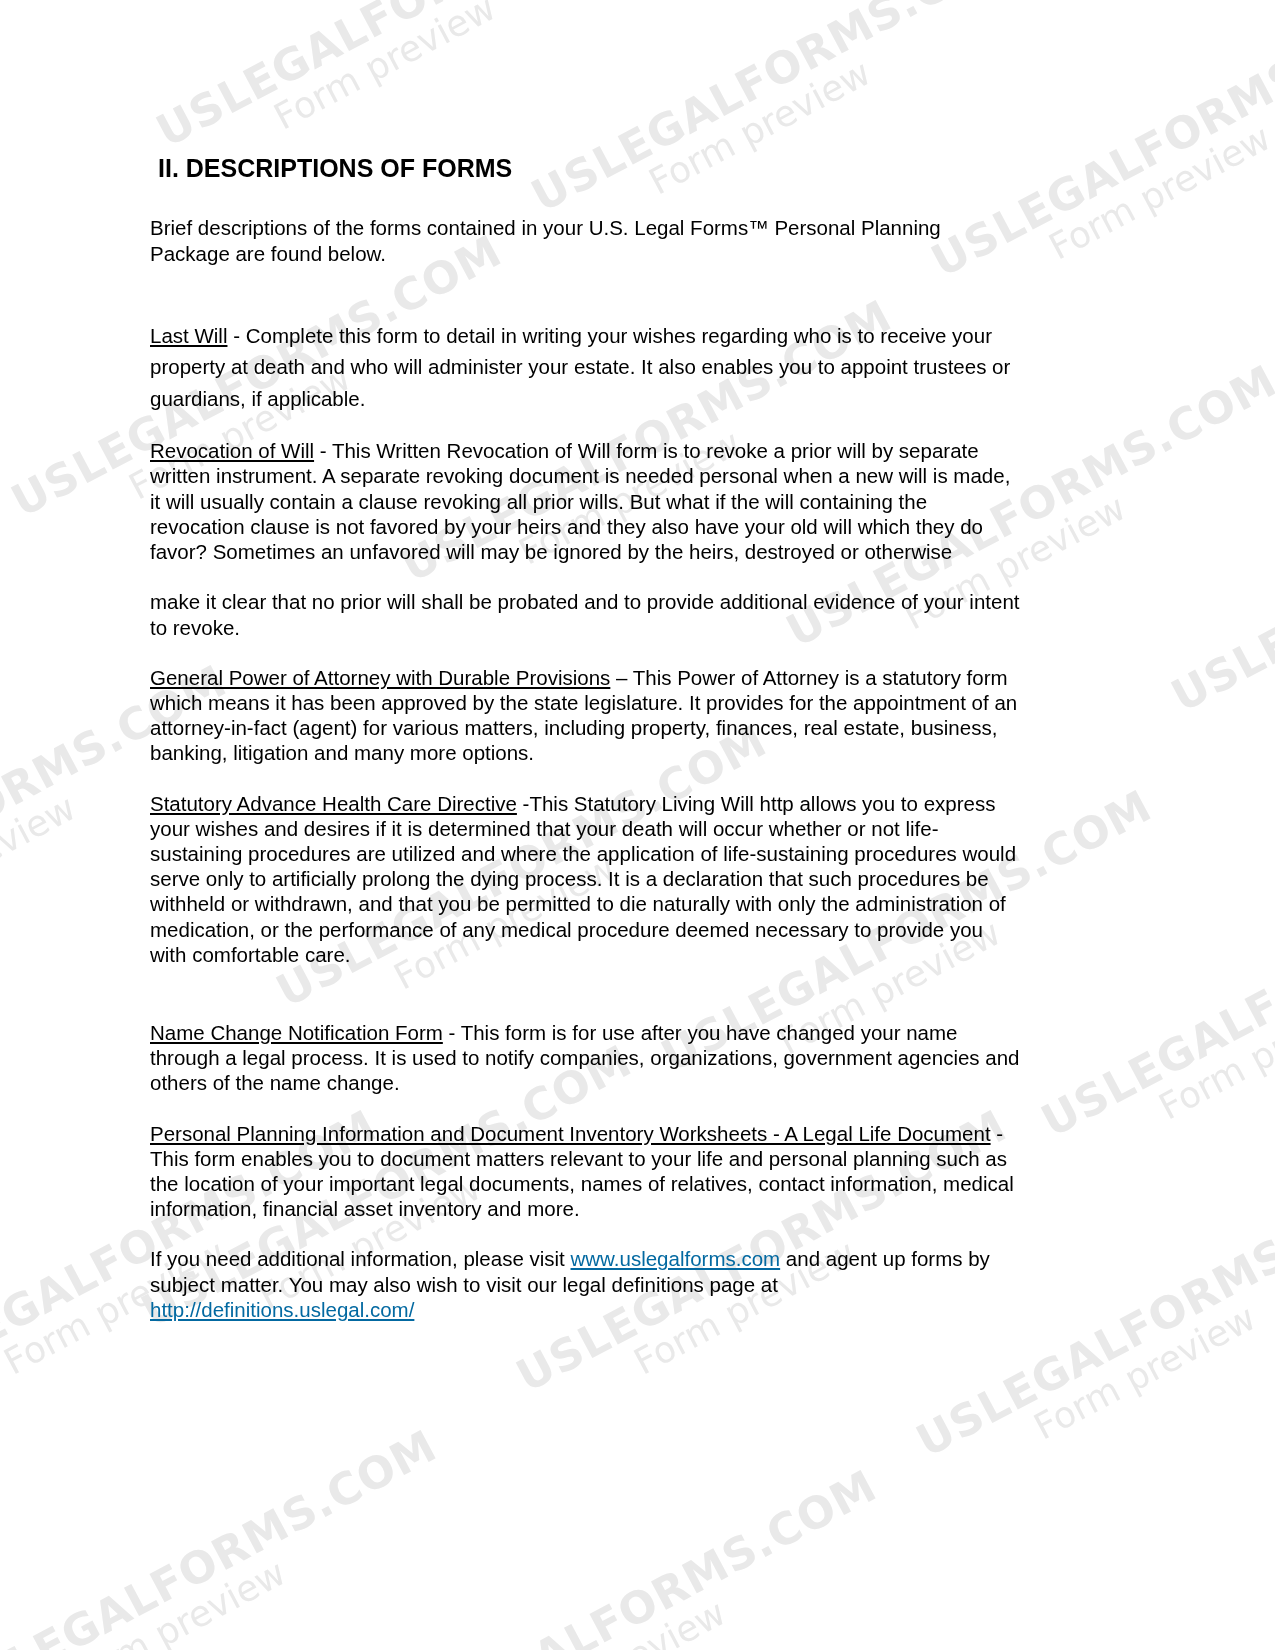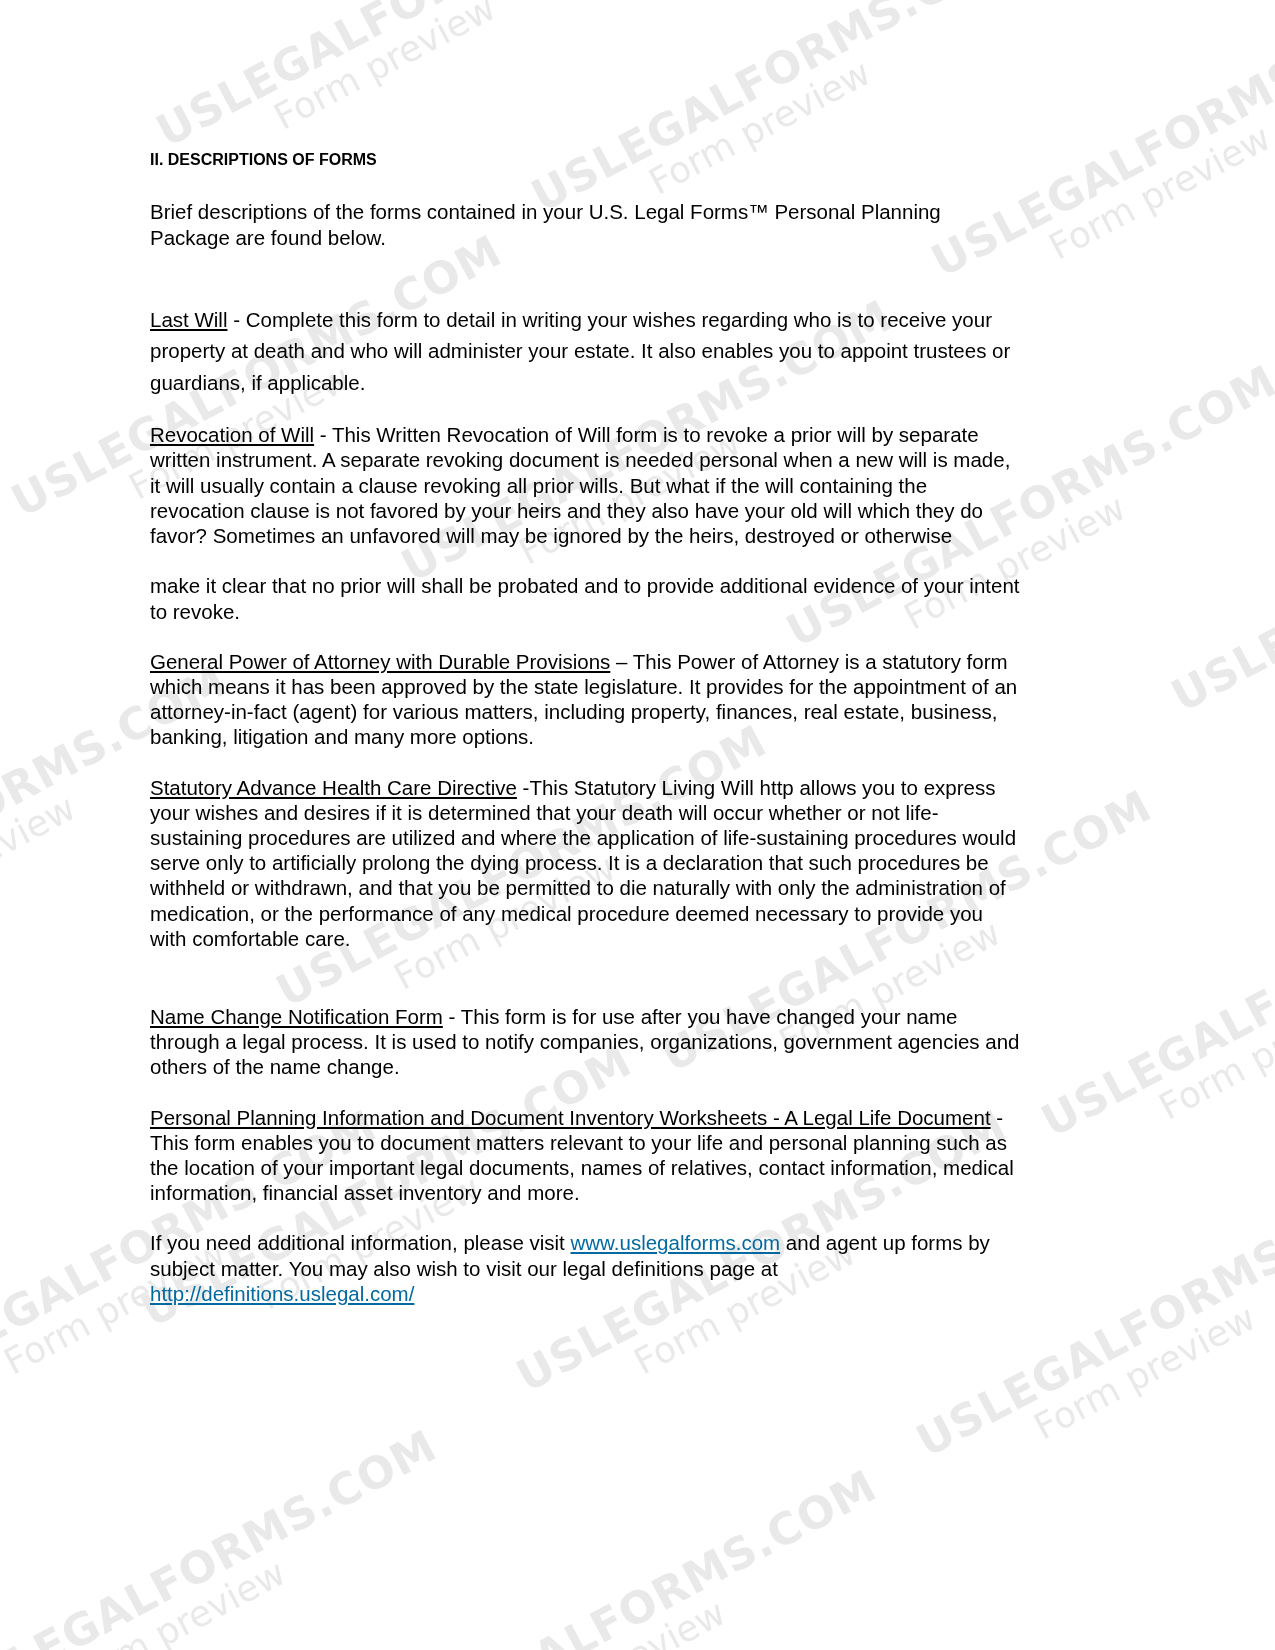--- a/index.html
+++ b/index.html
@@ -4,21 +4,21 @@
 <style>
   html, body { margin:0; padding:0; background:#ffffff; }
   body { width:1275px; height:1650px; position:relative; overflow:hidden;
          font-family:"Liberation Sans", sans-serif; color:#000; }
   .wm-layer { position:absolute; inset:0; pointer-events:none; z-index:0; }
   .wm { position:absolute; transform-origin:left top; transform:rotate(-28deg);
         color:#e9e9e9; white-space:nowrap; line-height:1; }
   .wm .big { font-family:"DejaVu Sans", sans-serif; font-weight:bold; font-size:44px; letter-spacing:1px; display:block; }
   .wm .small { font-family:"DejaVu Sans", sans-serif; font-size:36px; display:block; margin-left:110px; margin-top:2px; }
   .page { position:absolute; left:150px; top:148px; width:980px; z-index:1; font-size:20.5px; }
-  h2 { font-size:16px; font-weight:bold; margin:0; line-height:24px; }
+  h2 { font-size:25px; font-weight:bold; margin:8px; line-height:24px; }
   p { margin:0; line-height:26.3px; }
   .u { text-decoration:underline; }
   a { color:#0369a1; text-decoration:underline; }
 </style>
 </head>
 <body>
 
 <div class="wm-layer">
   <div class="wm" style="left:150px;top:115px;">
       <span class="big">USLEGALFORMS.COM</span>

